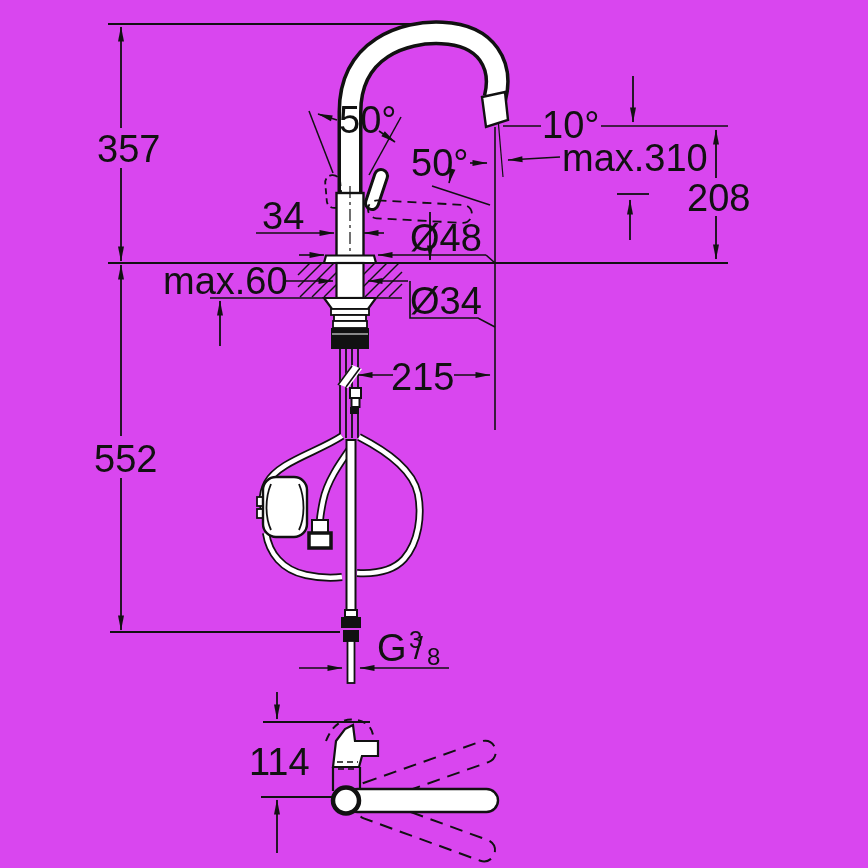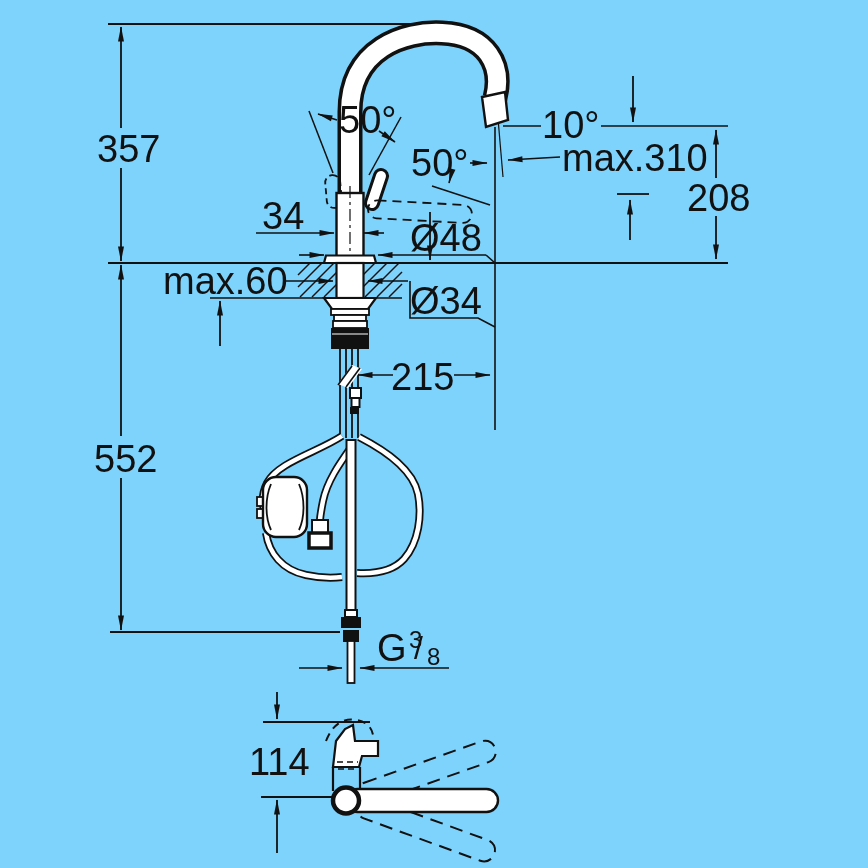--- a/index.html
+++ b/index.html
@@ -1,16 +1,16 @@
 <!DOCTYPE html>
 <html><head>
 <meta charset="utf-8">
 <style>
   html,body{margin:0;padding:0;background:#ffffff;}
-  .stage{width:868px;height:868px;background:#7dd3fc;position:relative;overflow:hidden;}
+  .stage{width:868px;height:868px;background:#d946ef;position:relative;overflow:hidden;}
   svg{display:block;}
   .dimtext{font-family:"Liberation Sans",sans-serif;font-size:38px;fill:#111111;}
   .dimtext-sm{font-family:"Liberation Sans",sans-serif;font-size:24px;fill:#111111;}
   .dimtext-md{font-family:"Liberation Sans",sans-serif;font-size:32px;fill:#111111;}
 </style>
 </head>
 <body>
 
 <div class="stage">
 <svg width="868" height="868" viewBox="0 0 868 868" xmlns="http://www.w3.org/2000/svg">

